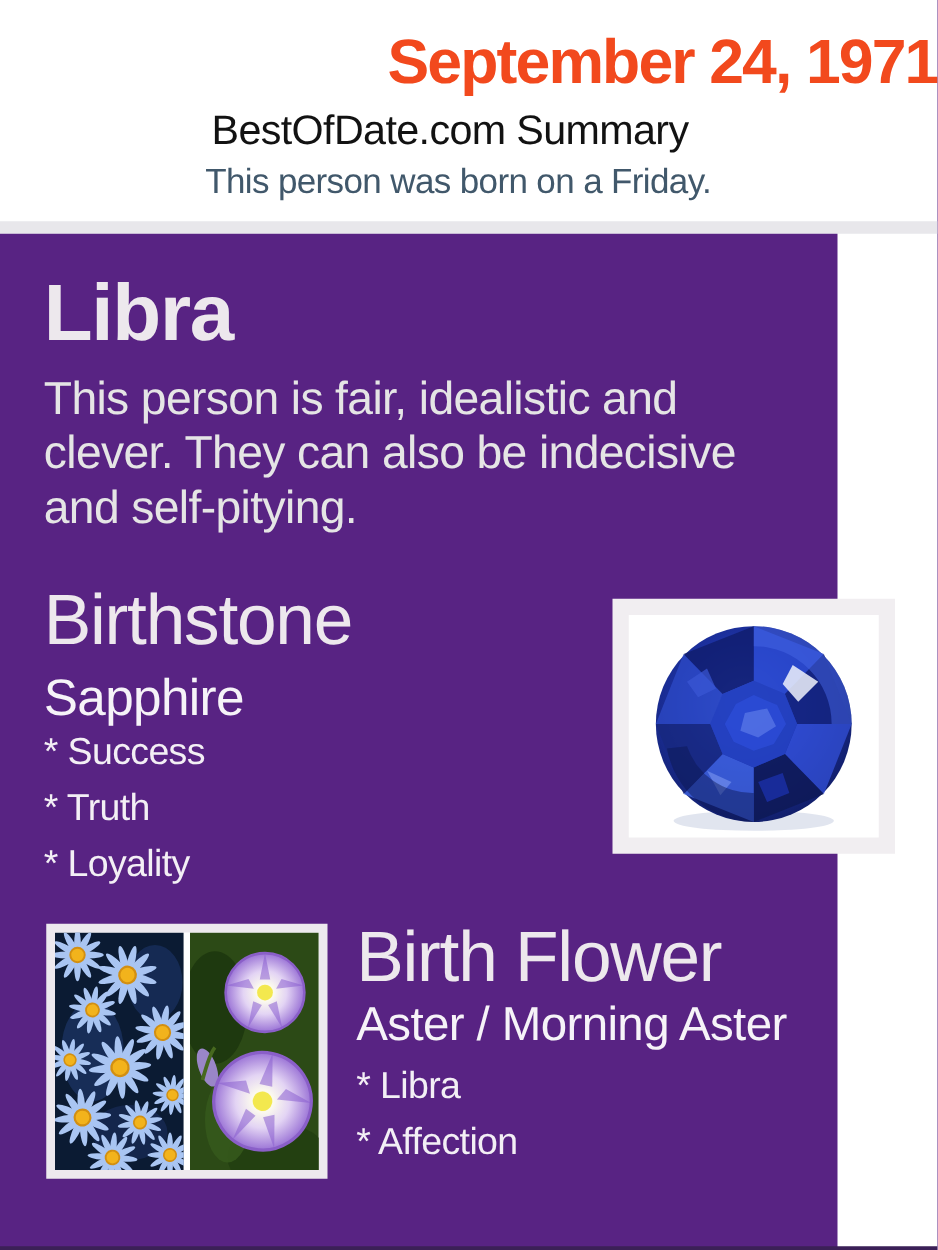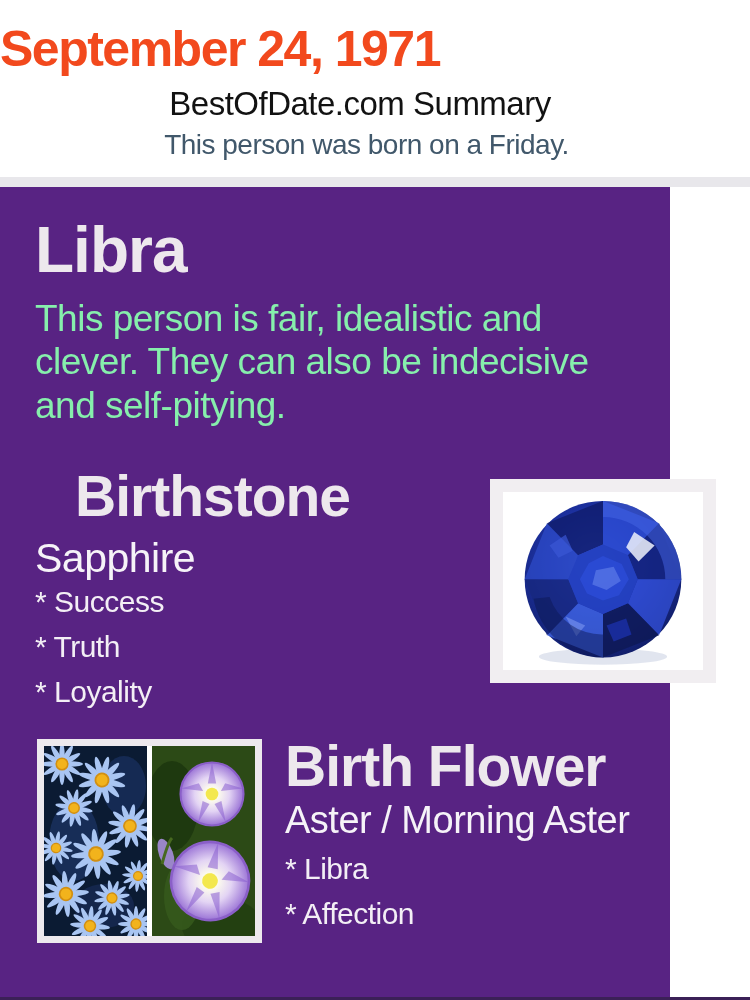--- a/index.html
+++ b/index.html
@@ -4,21 +4,21 @@
 <style>
   html,body{margin:0;padding:0;}
   body{
     width:750px;height:1000px;position:relative;overflow:hidden;
     background:#ffffff;
     font-family:"Liberation Sans", sans-serif;
   }
   .abs{position:absolute;}
   
   .hdr-date{
-    top:20px;left:0;width:750px;text-align:left;
+    top:20px;left:0;width:750px;text-align:right;
     font-size:50px;font-weight:bold;letter-spacing:-1.5px;
     color:#F2491D;
   }
   .hdr-site{
     top:85px;left:0;width:720px;text-align:center;
     font-size:33px;color:#121212;letter-spacing:-0.5px;
   }
   .hdr-friday{
     top:129px;left:0;width:733px;text-align:center;
     font-size:28px;color:#41586B;letter-spacing:-0.5px;
@@ -29,25 +29,25 @@
   
   .purple{
     top:187px;left:0;width:670px;height:813px;background:#582383;
   }
   .zodiac-name{
     left:35px;top:26px;
     font-size:64px;font-weight:bold;letter-spacing:-1px;color:#EDE8ED;
   }
   .zodiac-desc{
     left:35px;top:110px;width:600px;
-    font-size:37px;line-height:1.17;letter-spacing:-0.5px;color:#86efac;
+    font-size:37px;line-height:1.17;letter-spacing:-0.5px;color:#e5e5e5;
   }
   .bs-heading{
     left:35px;top:276px;
-    font-size:57px;font-weight:bold;letter-spacing:-1px;color:#EDE8ED;margin-left:40px;
+    font-size:57px;font-weight:normal;letter-spacing:-1px;color:#EDE8ED;
   }
   .bs-name{
     left:35px;top:348px;
     font-size:41px;letter-spacing:-0.5px;color:#F6F3F8;
   }
   .bs-traits{left:35px;top:400px;}
   .trait{
     font-size:30px;line-height:30px;letter-spacing:-0.5px;color:#F3EFF5;
     margin-bottom:15px;
   }
@@ -63,21 +63,21 @@
     background:#EDE9EE;box-sizing:border-box;padding:7px;
   }
   .flower-inner{
     width:100%;height:100%;background:#ffffff;
     display:flex;flex-direction:row;gap:5px;
   }
   .flower-inner svg{display:block;height:100%;width:50%;flex:1 1 0;}
   
   .bf-heading{
     left:285px;top:546px;
-    font-size:57px;font-weight:bold;letter-spacing:-1px;color:#EDE8ED;
+    font-size:57px;font-weight:normal;letter-spacing:-1px;color:#EDE8ED;
   }
   .bf-name{
     left:285px;top:612px;
     font-size:38px;letter-spacing:-0.5px;color:#F6F3F8;
   }
   .bf-traits{left:285px;top:667px;}
   .bottom-edge{
     left:0;bottom:0;width:750px;height:3px;background:#3B2057;
   }
 </style>

